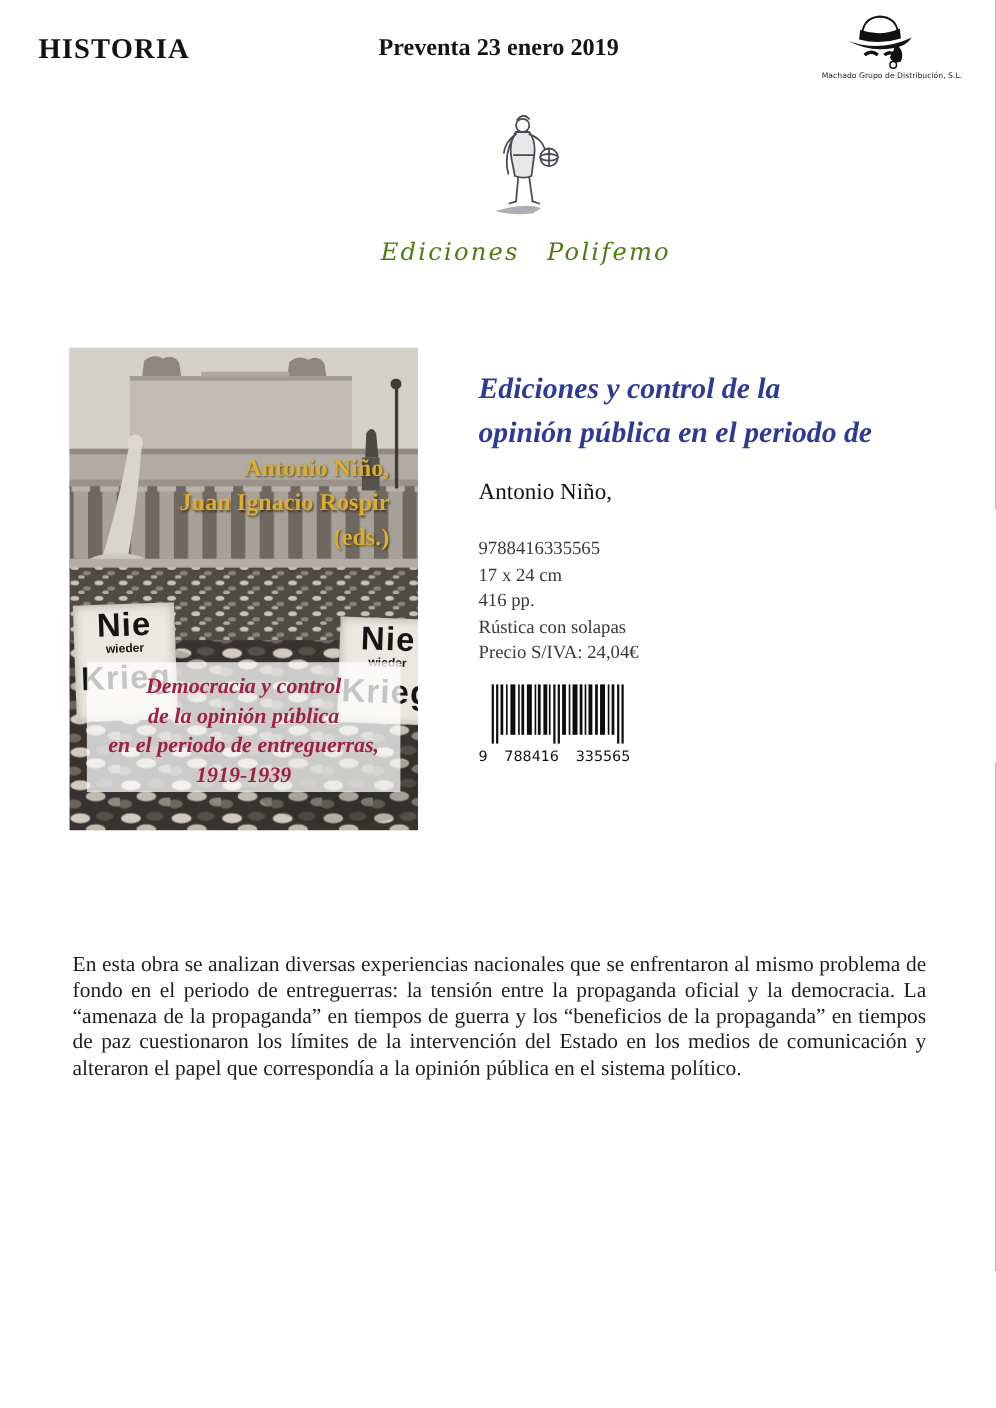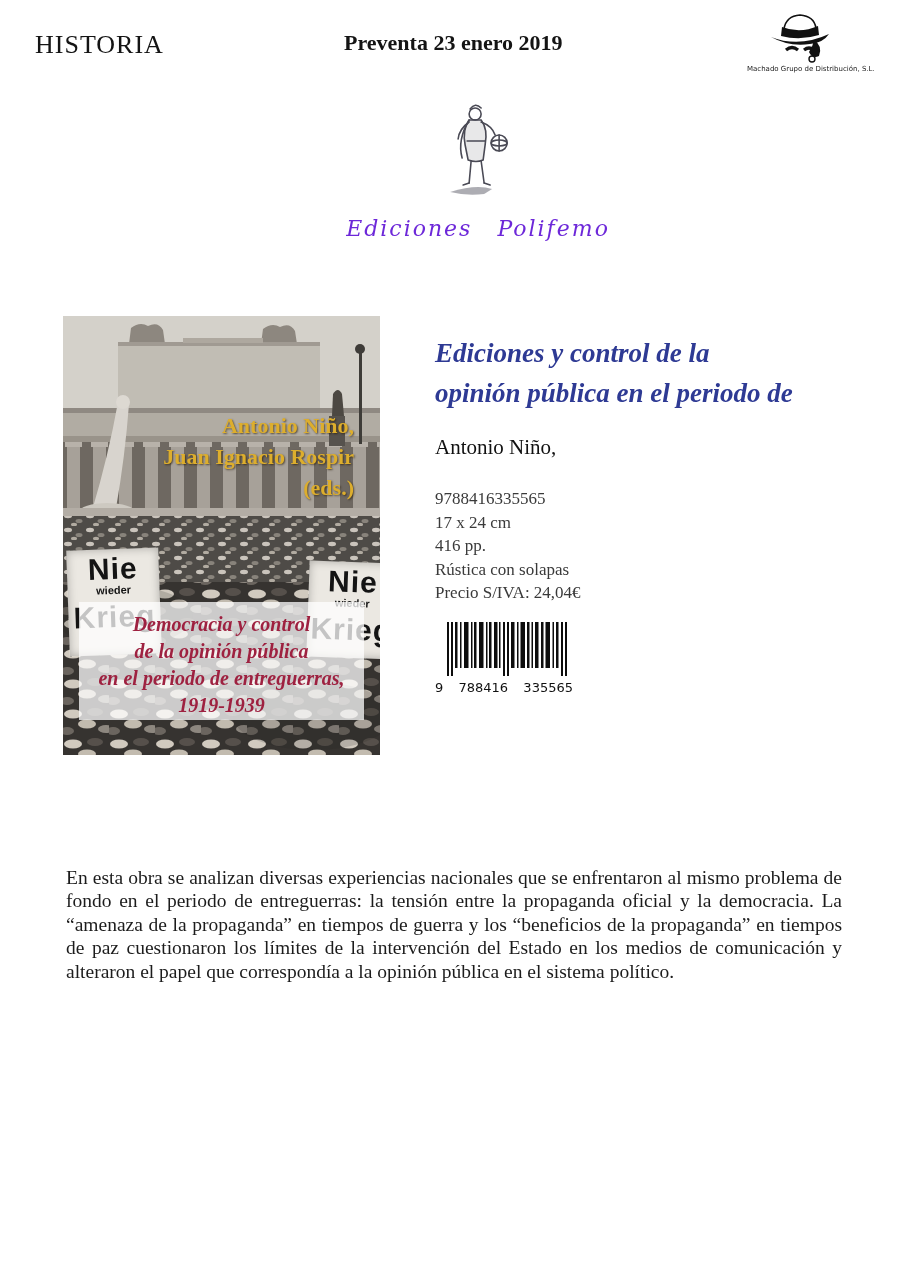--- a/index.html
+++ b/index.html
@@ -1,31 +1,31 @@
 <!DOCTYPE html>
 <html><head>
 <meta charset="utf-8">
 <style>
   html,body{margin:0;padding:0;background:#888;}
   .page{position:relative;width:905px;height:1280px;background:#ffffff;
         font-family:"Liberation Serif",serif;overflow:hidden;margin:0 auto;}
 
   
-  .category{position:absolute;left:35px;top:30px;font-size:26px;font-weight:normal;
+  .category{position:absolute;left:35px;top:30px;font-size:26px;font-weight:bold;
             letter-spacing:1px;color:#141414;}
   .preventa{position:absolute;left:344px;top:30px;font-size:22px;font-weight:bold;color:#141414;}
   .machado{position:absolute;left:747px;top:12px;width:104px;text-align:center;}
   .machado svg{display:block;margin:0 auto;}
   .machado-caption{font-family:"DejaVu Sans",sans-serif;font-size:7px;color:#1a1a1a;
                    margin-top:1px;white-space:nowrap;}
 
   
   .publisher{position:absolute;left:478px;top:104px;transform:translateX(-50%);text-align:center;}
   .publisher-name{margin-top:12px;font-family:"DejaVu Serif",serif;font-style:italic;
-                  font-size:22px;color:#6d28d9;letter-spacing:2px;word-spacing:16px;white-space:nowrap;}
+                  font-size:22px;color:#4d7c0f;letter-spacing:2px;word-spacing:16px;white-space:nowrap;}
 
   
   .cover{position:absolute;left:63px;top:316px;width:317px;height:439px;overflow:hidden;
          background:#d8d5cf;}
   .cover svg.photo{position:absolute;left:0;top:0;}
   .cover-authors{position:absolute;right:26px;top:94px;text-align:right;
                  color:#ddae2d;font-weight:bold;font-size:22px;line-height:31px;
                  text-shadow:1px 1px 2px rgba(40,25,0,.65);}
   .sign{position:absolute;background:#ebe8e2;color:#141414;text-align:center;
         font-family:"Liberation Sans",sans-serif;box-shadow:inset 0 0 10px rgba(0,0,0,.28);}

